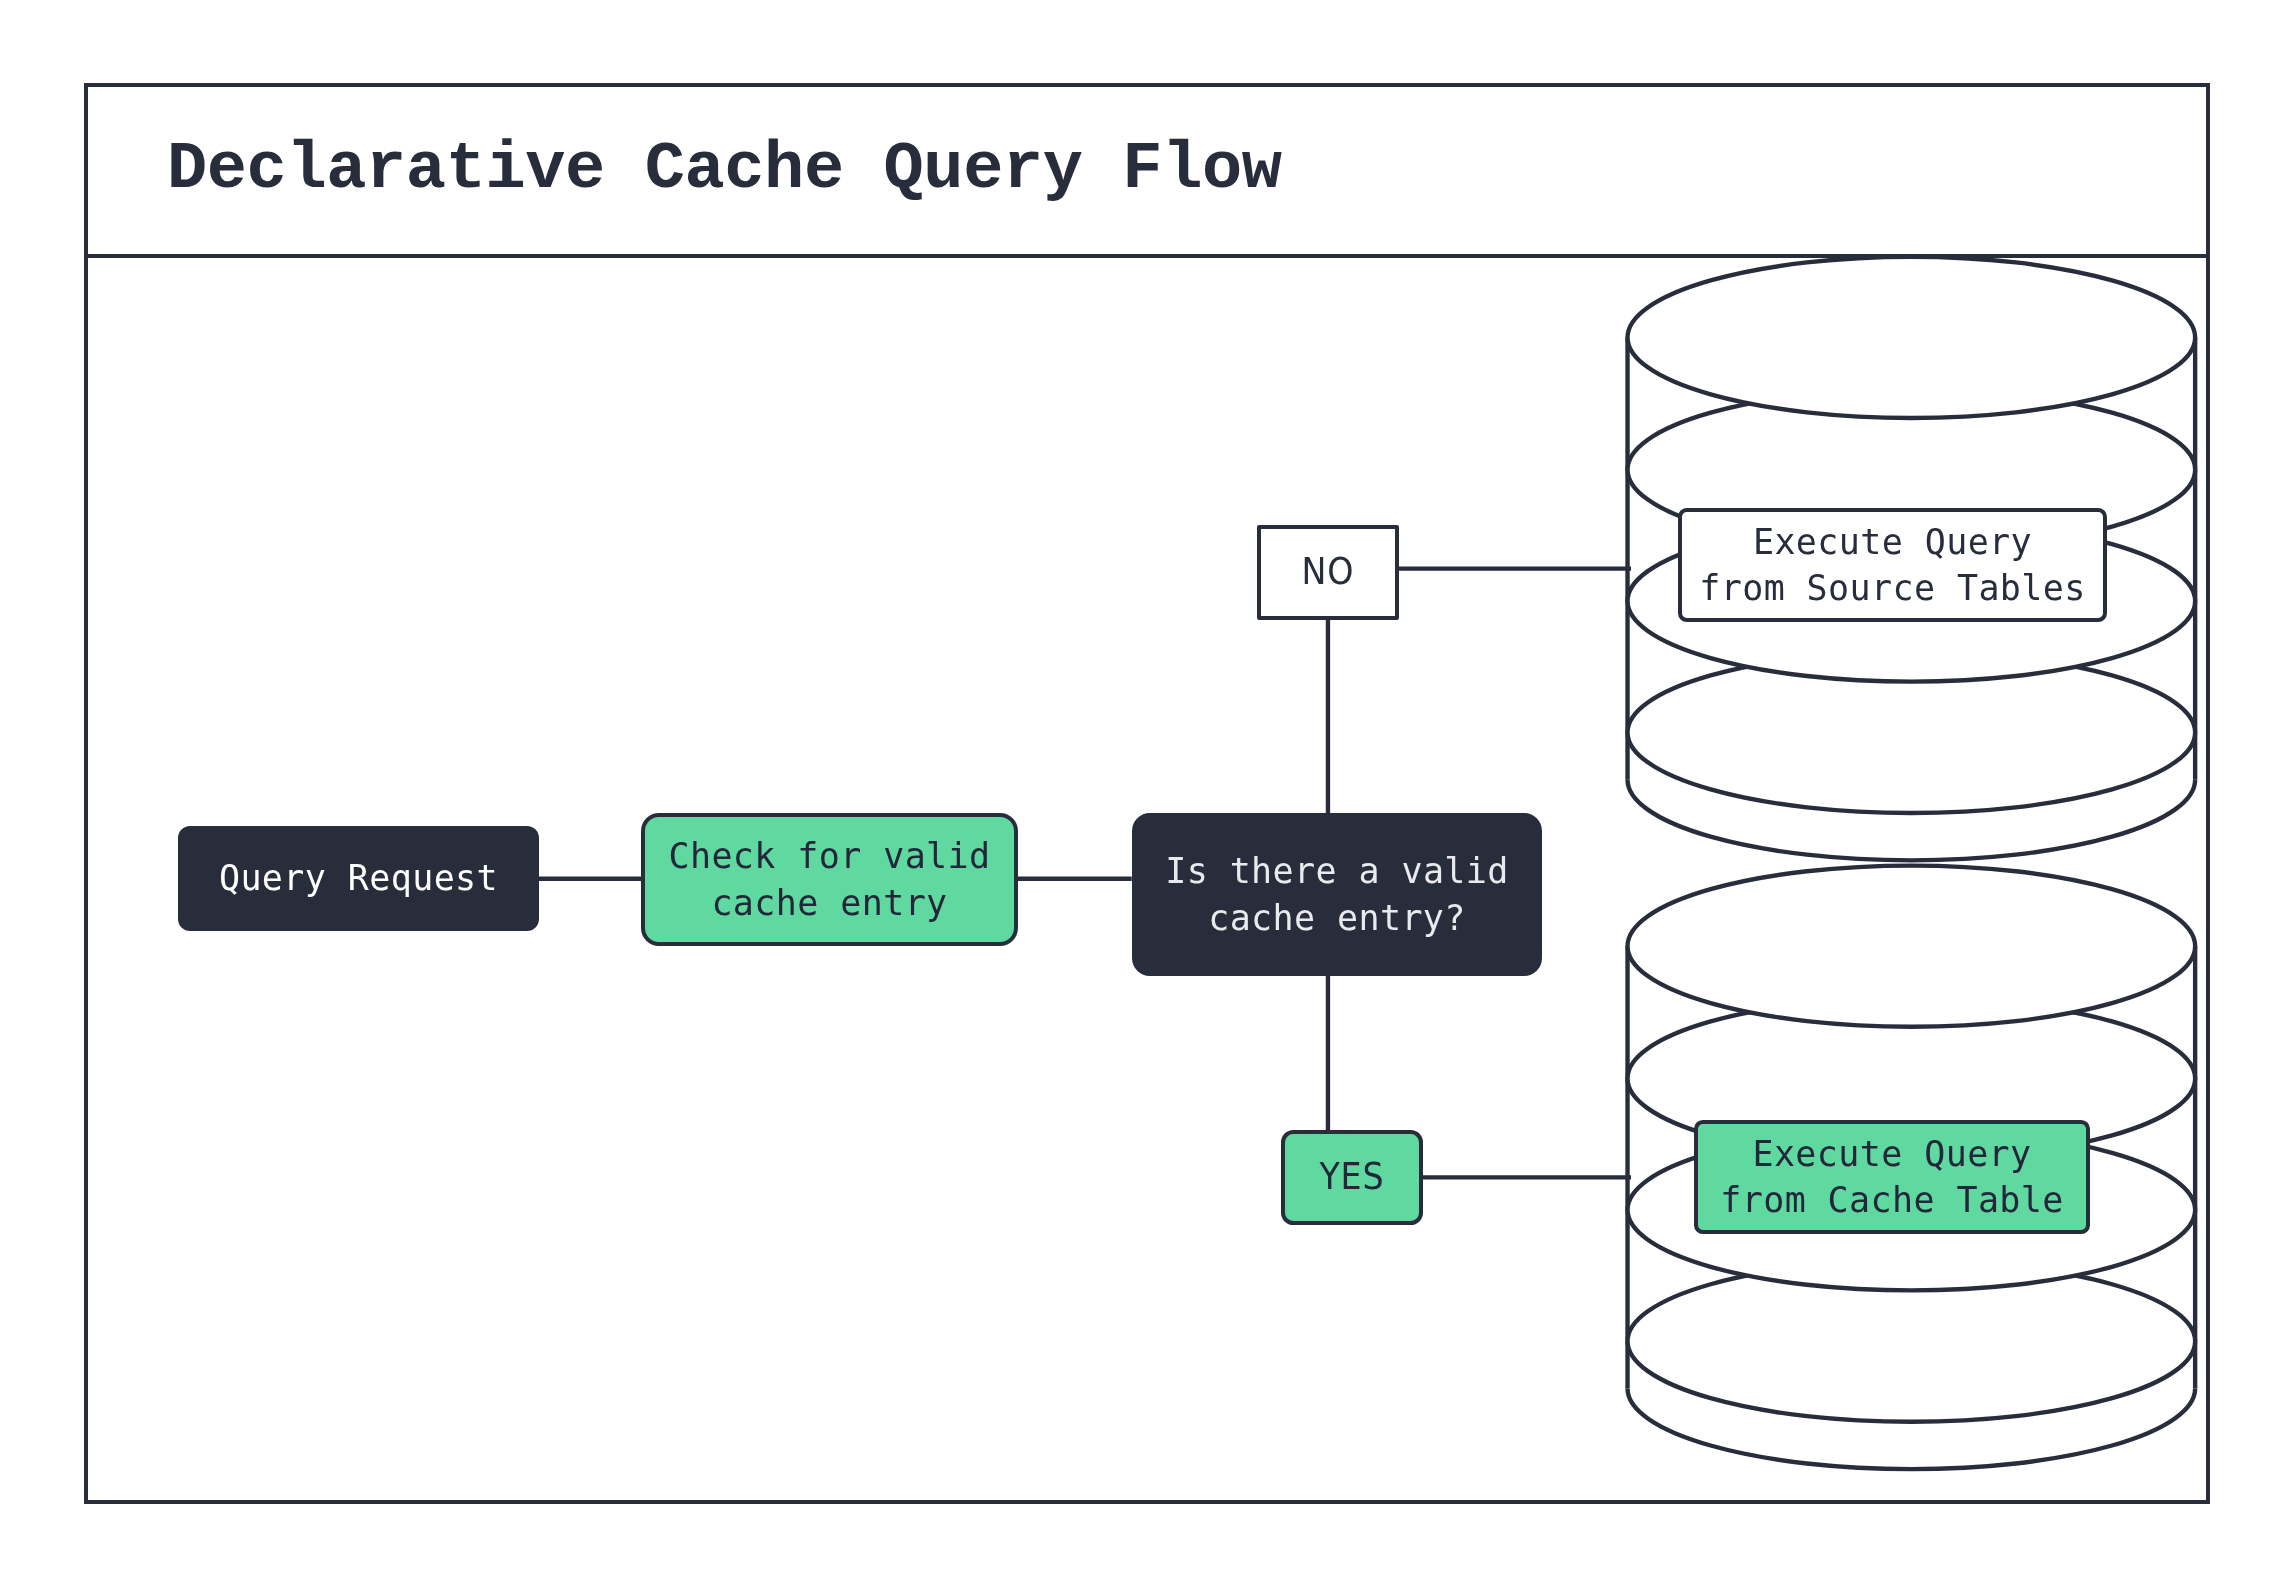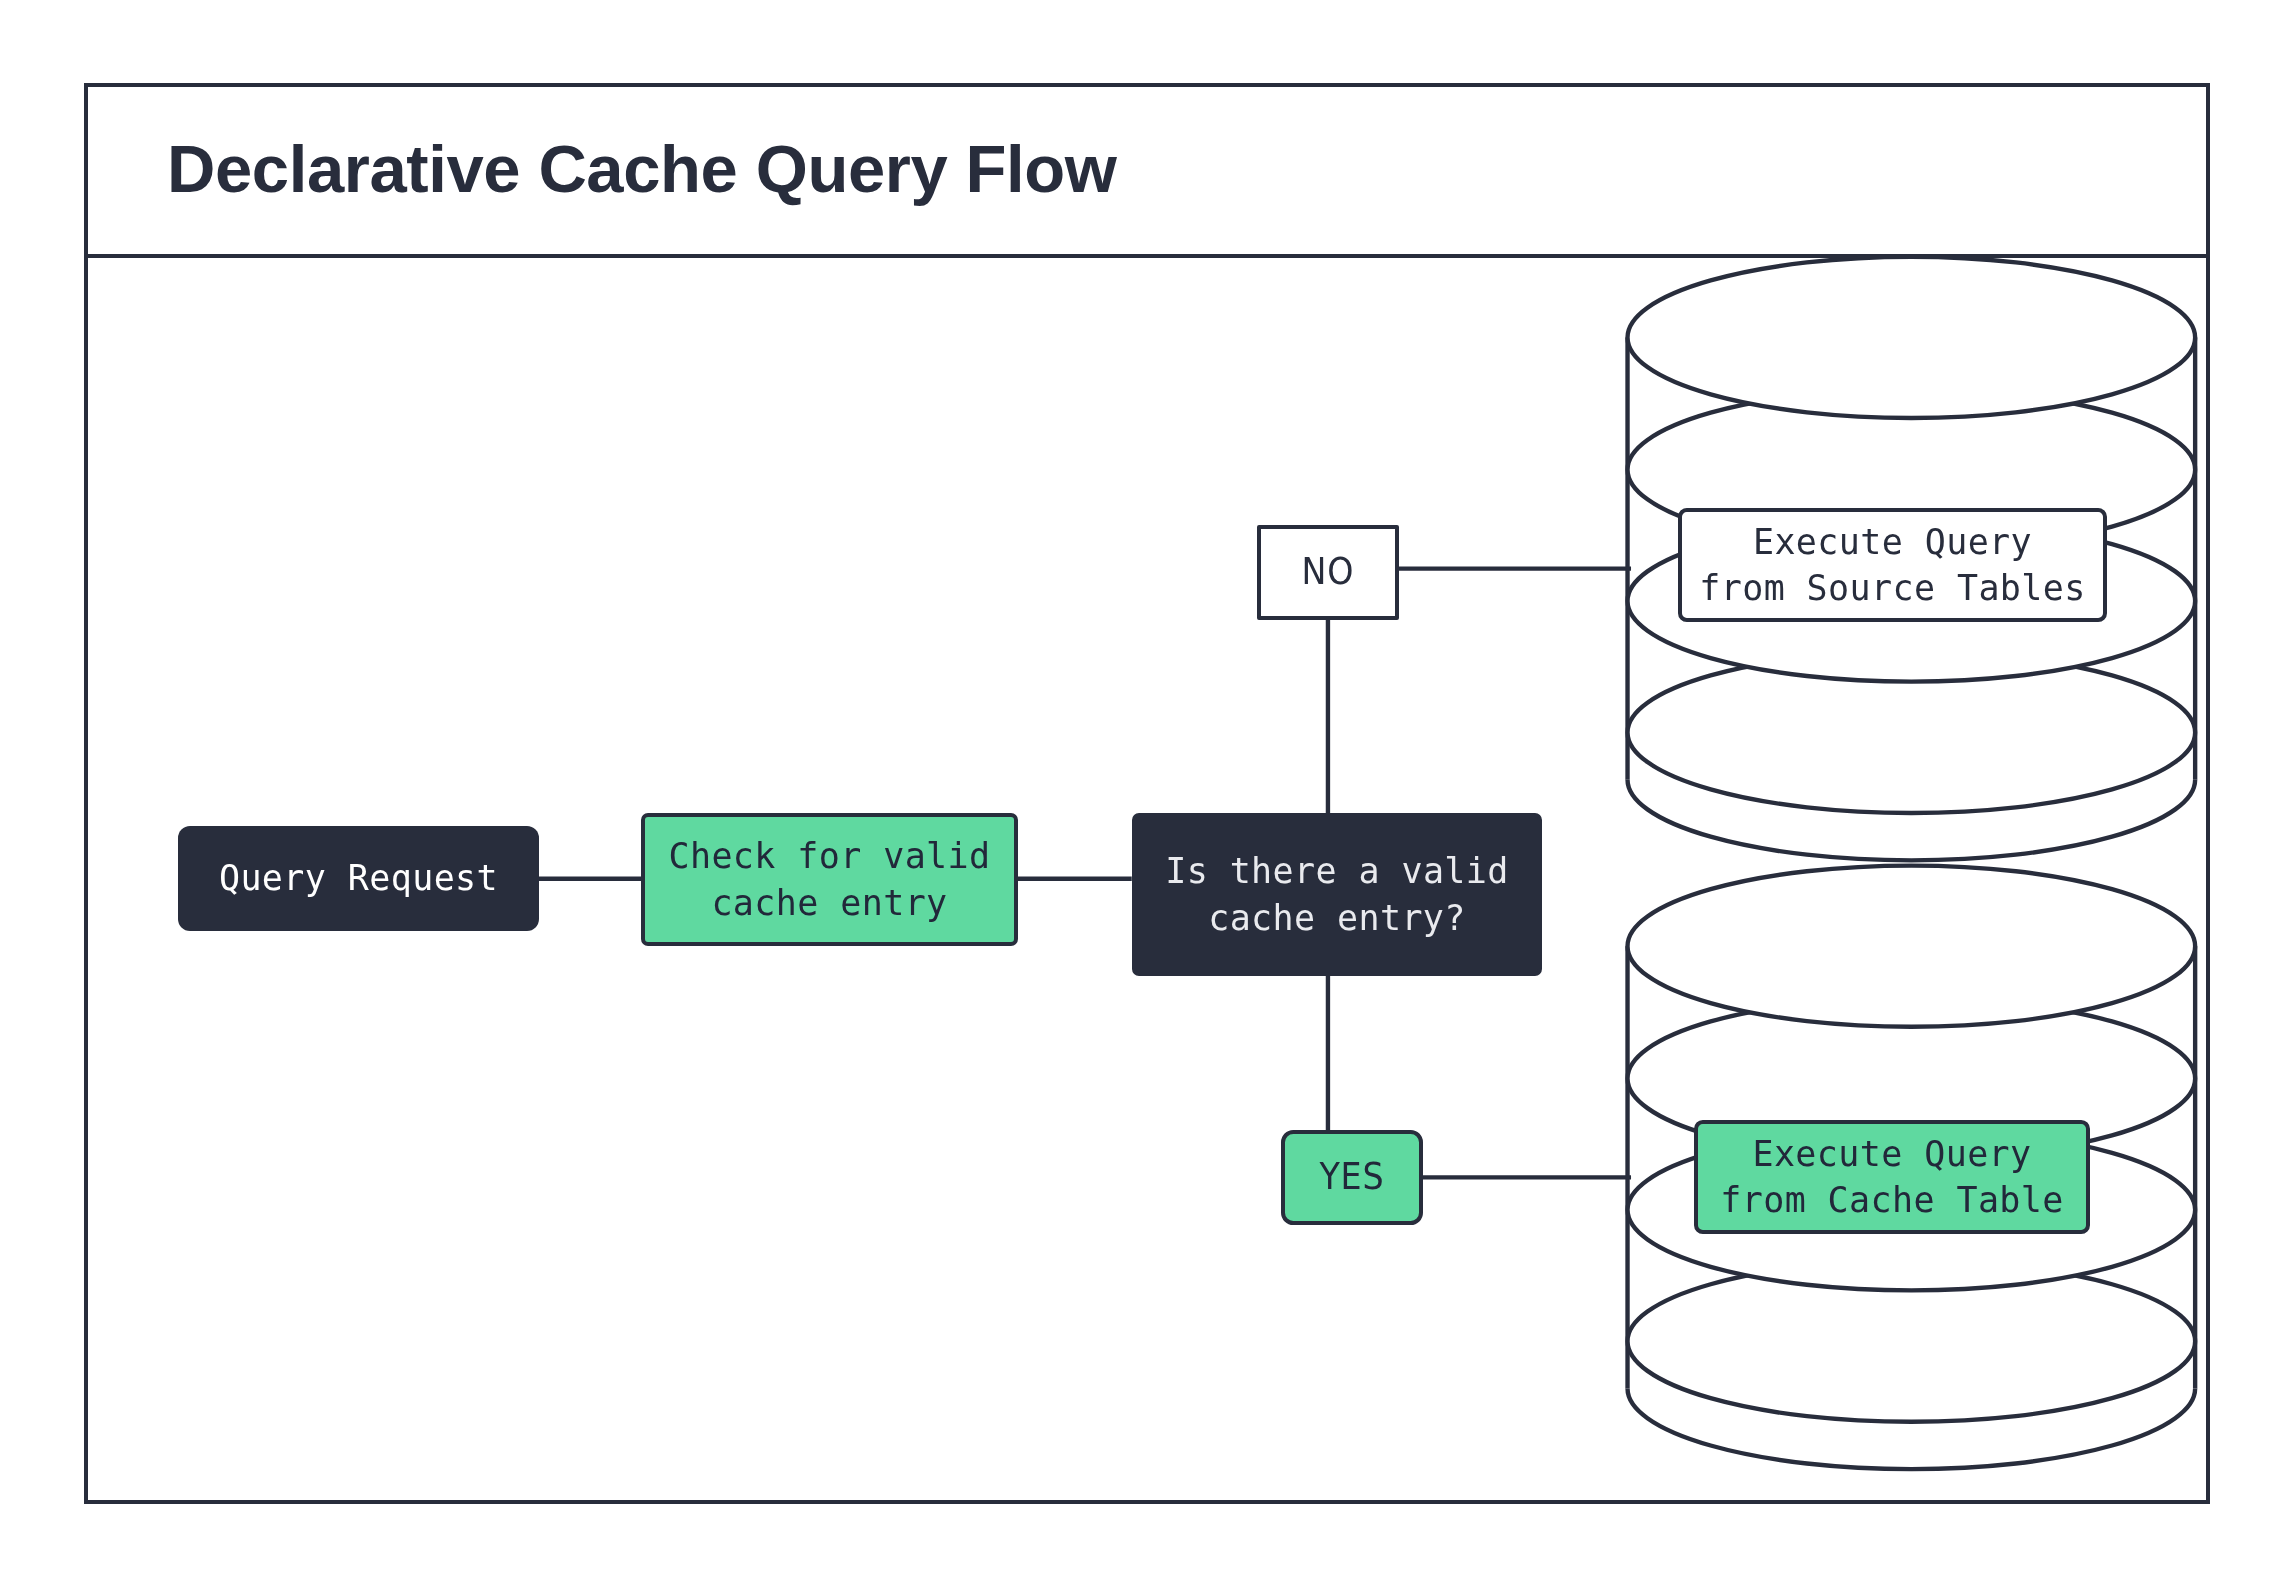--- a/index.html
+++ b/index.html
@@ -37,21 +37,21 @@
     top: 83px;
     width: 2126px;
     height: 175px;
     box-sizing: border-box;
     border-bottom: 4.4px solid #282d3c;
     display: flex;
     align-items: center;
   }
   .title-text {
     margin-left: 83px;
-    font-family: Liberation Sans, sans-serif;
+    font-family: Liberation Mono, monospace;
     font-weight: bold;
     font-size: 67px;
     letter-spacing: -0.4px;
     color: #282d3c;
     white-space: nowrap;
   }
 
   
   #canvas {
     position: absolute;
@@ -63,21 +63,21 @@
   }
 
   
   .node {
     position: absolute;
     box-sizing: border-box;
     display: flex;
     align-items: center;
     justify-content: center;
     text-align: center;
-    border-radius: 7px;
+    border-radius: 18px;
     font-family: "DejaVu Sans Mono", "Liberation Mono", monospace;
     font-size: 35px;
     line-height: 1.32;
     white-space: pre-line;
     letter-spacing: 0.4px;
   }
   .node.dark {
     background: #282d3c;
     color: #e9eaee;
     border: 4.4px solid #282d3c;

